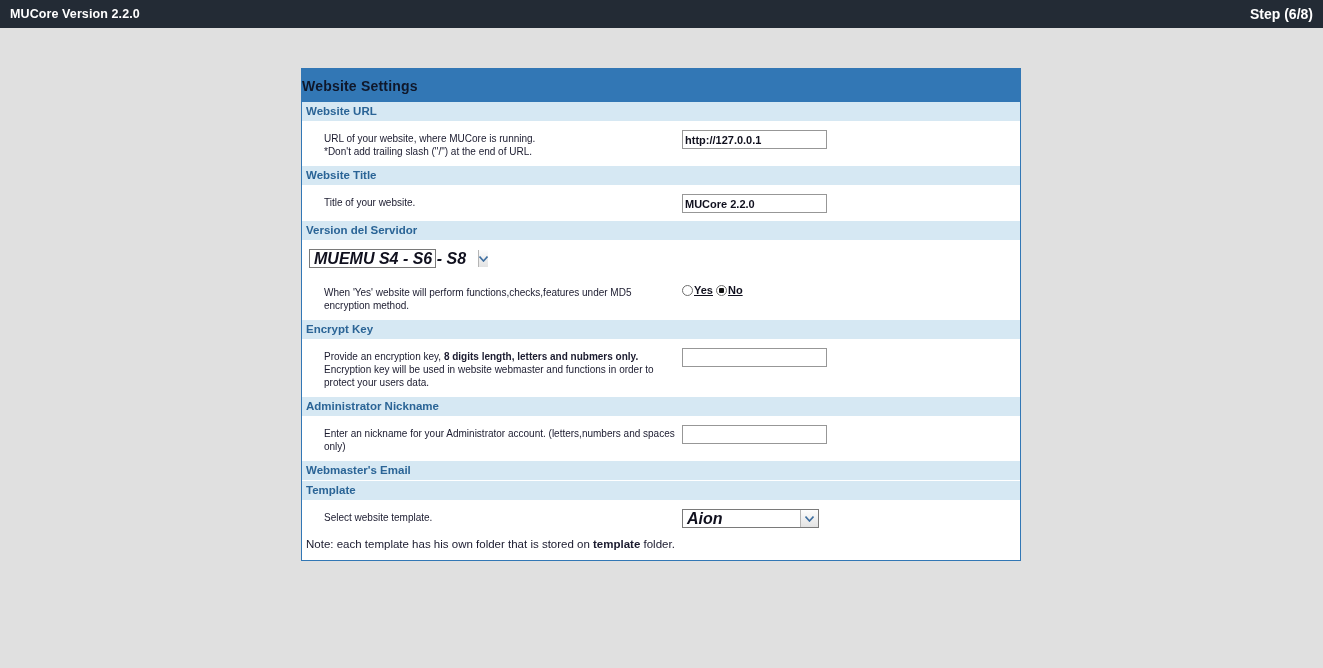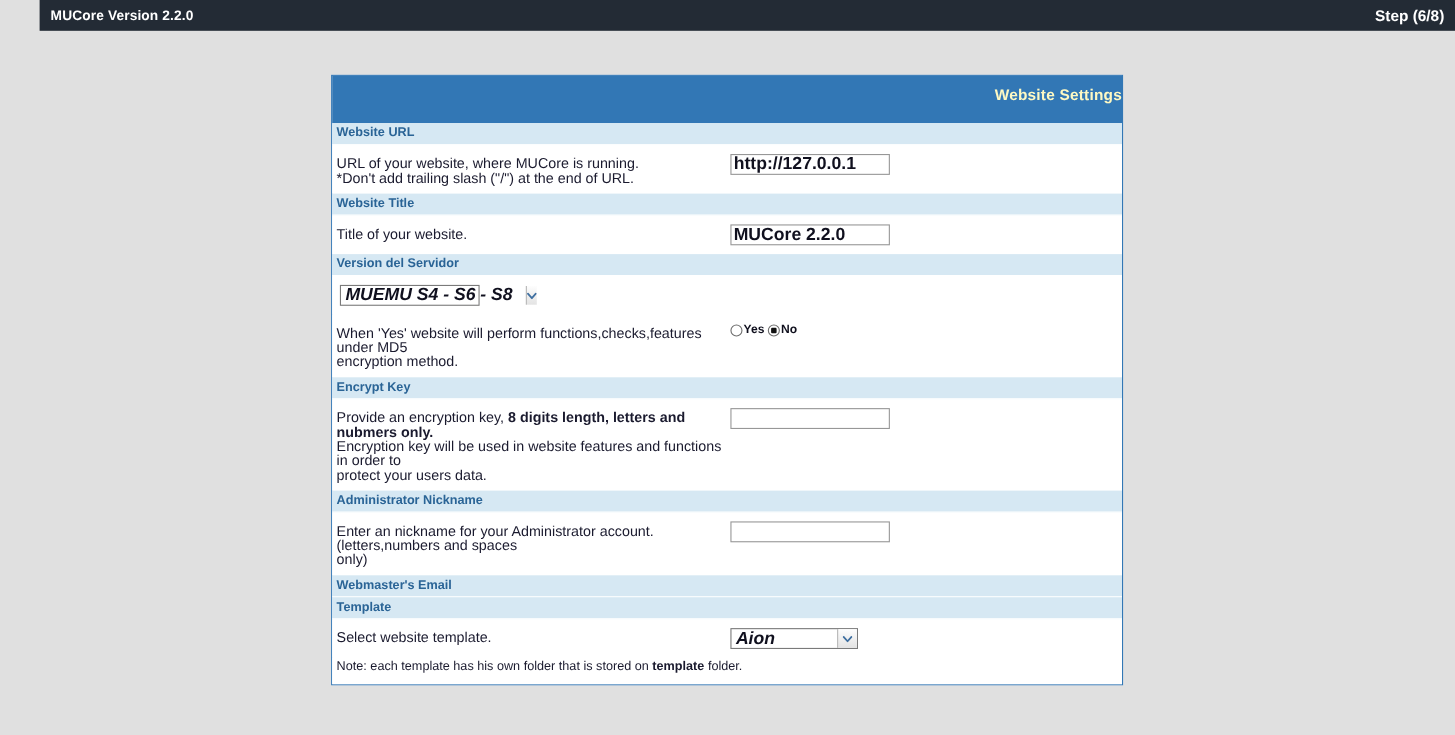--- a/index.html
+++ b/index.html
@@ -19,21 +19,20 @@
   
   .topbar {
     height: 28px;
     background: #232b35;
     color: #ffffff;
     display: flex;
     align-items: center;
     justify-content: space-between;
     padding: 0 10px;
     box-sizing: border-box;
-    margin-left: 36px;
   }
   .topbar-title {
     font-weight: bold;
     font-size: 12.5px;
     letter-spacing: 0.1px;
   }
   .topbar-step {
     font-weight: bold;
     font-size: 14px;
   }
@@ -49,25 +48,25 @@
     position: absolute;
     left: 301px;
     top: 40px;
     width: 720px;
     border: 1px solid #3277b5;
     background: #ffffff;
     box-sizing: border-box;
   }
   .panel-header {
     background: #3277b5;
-    color: #fef9c3;
-    text-align: right;
+    color: #0f172a;
+    text-align: left;
     font-weight: bold;
     font-size: 14px;
-    padding: 9px 0 18px 0;
+    padding: 9px 0 8px 0;
     letter-spacing: 0.2px;
   }
   .section-head {
     background: #d6e8f3;
     color: #2a6496;
     font-weight: bold;
     font-size: 11.5px;
     padding: 3px 4px 4px 4px;
     border-bottom: 1px solid #ffffff;
   }
@@ -76,23 +75,24 @@
     align-items: flex-start;
     background: #ffffff;
     padding: 8px 4px 8px 4px;
     min-height: 26px;
     box-sizing: border-box;
   }
   .row-desc {
     width: 355px;
     flex: 0 0 355px;
     line-height: 13px;
-    font-size: 13px;
+    font-size: 10px;
     color: #1a1a2e;
     padding-top: 2px;
+    margin-left: 18px;
   }
   .row-desc b { font-weight: bold; }
   .row-field {
     flex: 1;
     display: flex;
     align-items: center;
     padding-left: 3px;
   }
   .note-row {
     background: #ffffff;
@@ -100,21 +100,21 @@
     font-size: 11.5px;
   }
 
   
   .txt {
     width: 139px;
     height: 17px;
     border: 1px solid #979797;
     background: #ffffff;
     font-family: "Liberation Sans", sans-serif;
-    font-size: 16px;
+    font-size: 11px;
     font-weight: bold;
     color: #10101e;
     padding: 0 2px;
     box-sizing: content-box;
   }
 
   .sel {
     height: 19px;
     border: 1px solid #7a7a7a;
     background: #ffffff;
@@ -136,33 +136,34 @@
     height: 17px;
     background: linear-gradient(#fdfdfd, #e3e3e3);
     border-left: 1px solid #b5b5b5;
     display: flex;
     align-items: center;
     justify-content: center;
     margin-left: auto;
   }
   .sel-arrow svg { display: block; }
   .sel-server { width: 127px; }
-  .sel-template { width: 116px; justify-content: center; }
+  .sel-template { width: 137px; justify-content: center; }
 
   .radio-group {
     display: flex;
     align-items: center;
     font-size: 11.5px;
     color: #10101e;
   }
   .radio-item {
     display: inline-flex;
     align-items: flex-end;
     margin-right: 3px;
     cursor: pointer;
+    text-decoration: underline;
   }
   .radio-dot {
     width: 11px;
     height: 11px;
     border: 1px solid #6e6e6e;
     border-radius: 50%;
     background: #ffffff;
     display: inline-block;
     margin-right: 1px;
     position: relative;
@@ -244,21 +245,21 @@
             <span class="radio-label">No</span>
           </label>
         </div>
       </div>
     </div>
 
     <div class="section-head">Encrypt Key</div>
     <div class="row">
       <div class="row-desc">
         <div><span>Provide an encryption key, </span><b>8 digits length, letters and nubmers only.</b></div>
-        <div>Encryption key will be used in website features and functions in order to</div>
+        <div>Encryption key will be used in website webmaster and functions in order to</div>
         <div>protect your users data.</div>
       </div>
       <div class="row-field">
         <input class="txt" type="text" value="" style="">
       </div>
     </div>
 
     <div class="section-head">Administrator Nickname</div>
     <div class="row">
       <div class="row-desc">

